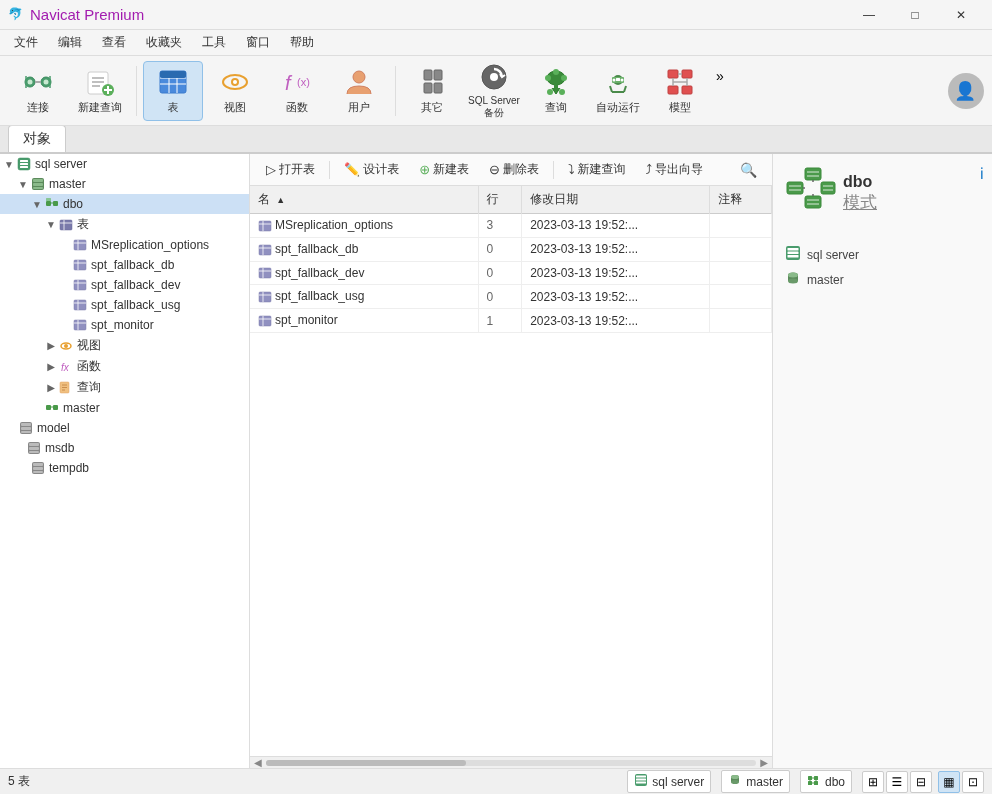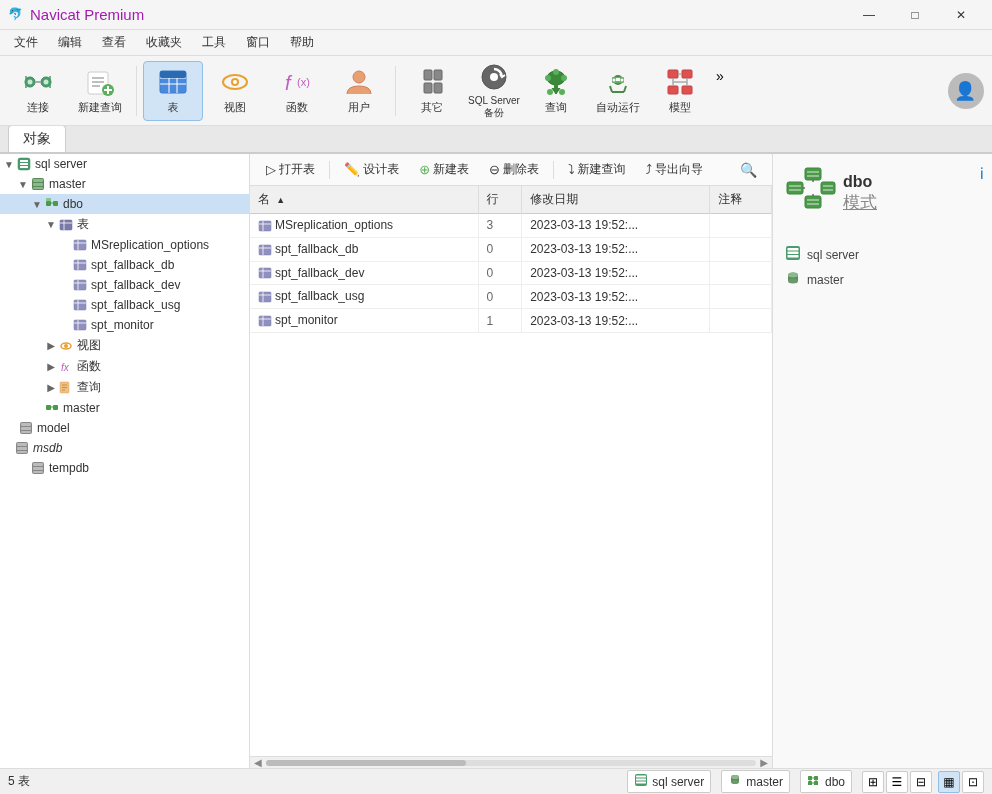--- a/index.html
+++ b/index.html
@@ -435,21 +435,21 @@
         <svg width="14" height="14" viewBox="0 0 14 14">
           <rect x="1" y="1" width="12" height="12" rx="2" fill="#888"></rect>
           <rect x="2" y="2" width="10" height="3" rx="1" fill="#bbb"></rect>
           <rect x="2" y="6" width="10" height="3" rx="1" fill="#bbb"></rect>
           <rect x="2" y="10" width="10" height="2" rx="1" fill="#bbb"></rect>
         </svg>
       </span>
       <span class="tree-label">model</span>
     </div>
 
-    <div class="tree-item" style="padding-left:0;font-style:italic;">
+    <div class="tree-item" style="padding-left:12px;">
       <span class="tree-toggle" style="color:transparent;">▶</span>
       <span class="tree-icon">
         <svg width="14" height="14" viewBox="0 0 14 14">
           <rect x="1" y="1" width="12" height="12" rx="2" fill="#888"></rect>
           <rect x="2" y="2" width="10" height="3" rx="1" fill="#bbb"></rect>
           <rect x="2" y="6" width="10" height="3" rx="1" fill="#bbb"></rect>
           <rect x="2" y="10" width="10" height="2" rx="1" fill="#bbb"></rect>
         </svg>
       </span>
       <span class="tree-label">msdb</span>

